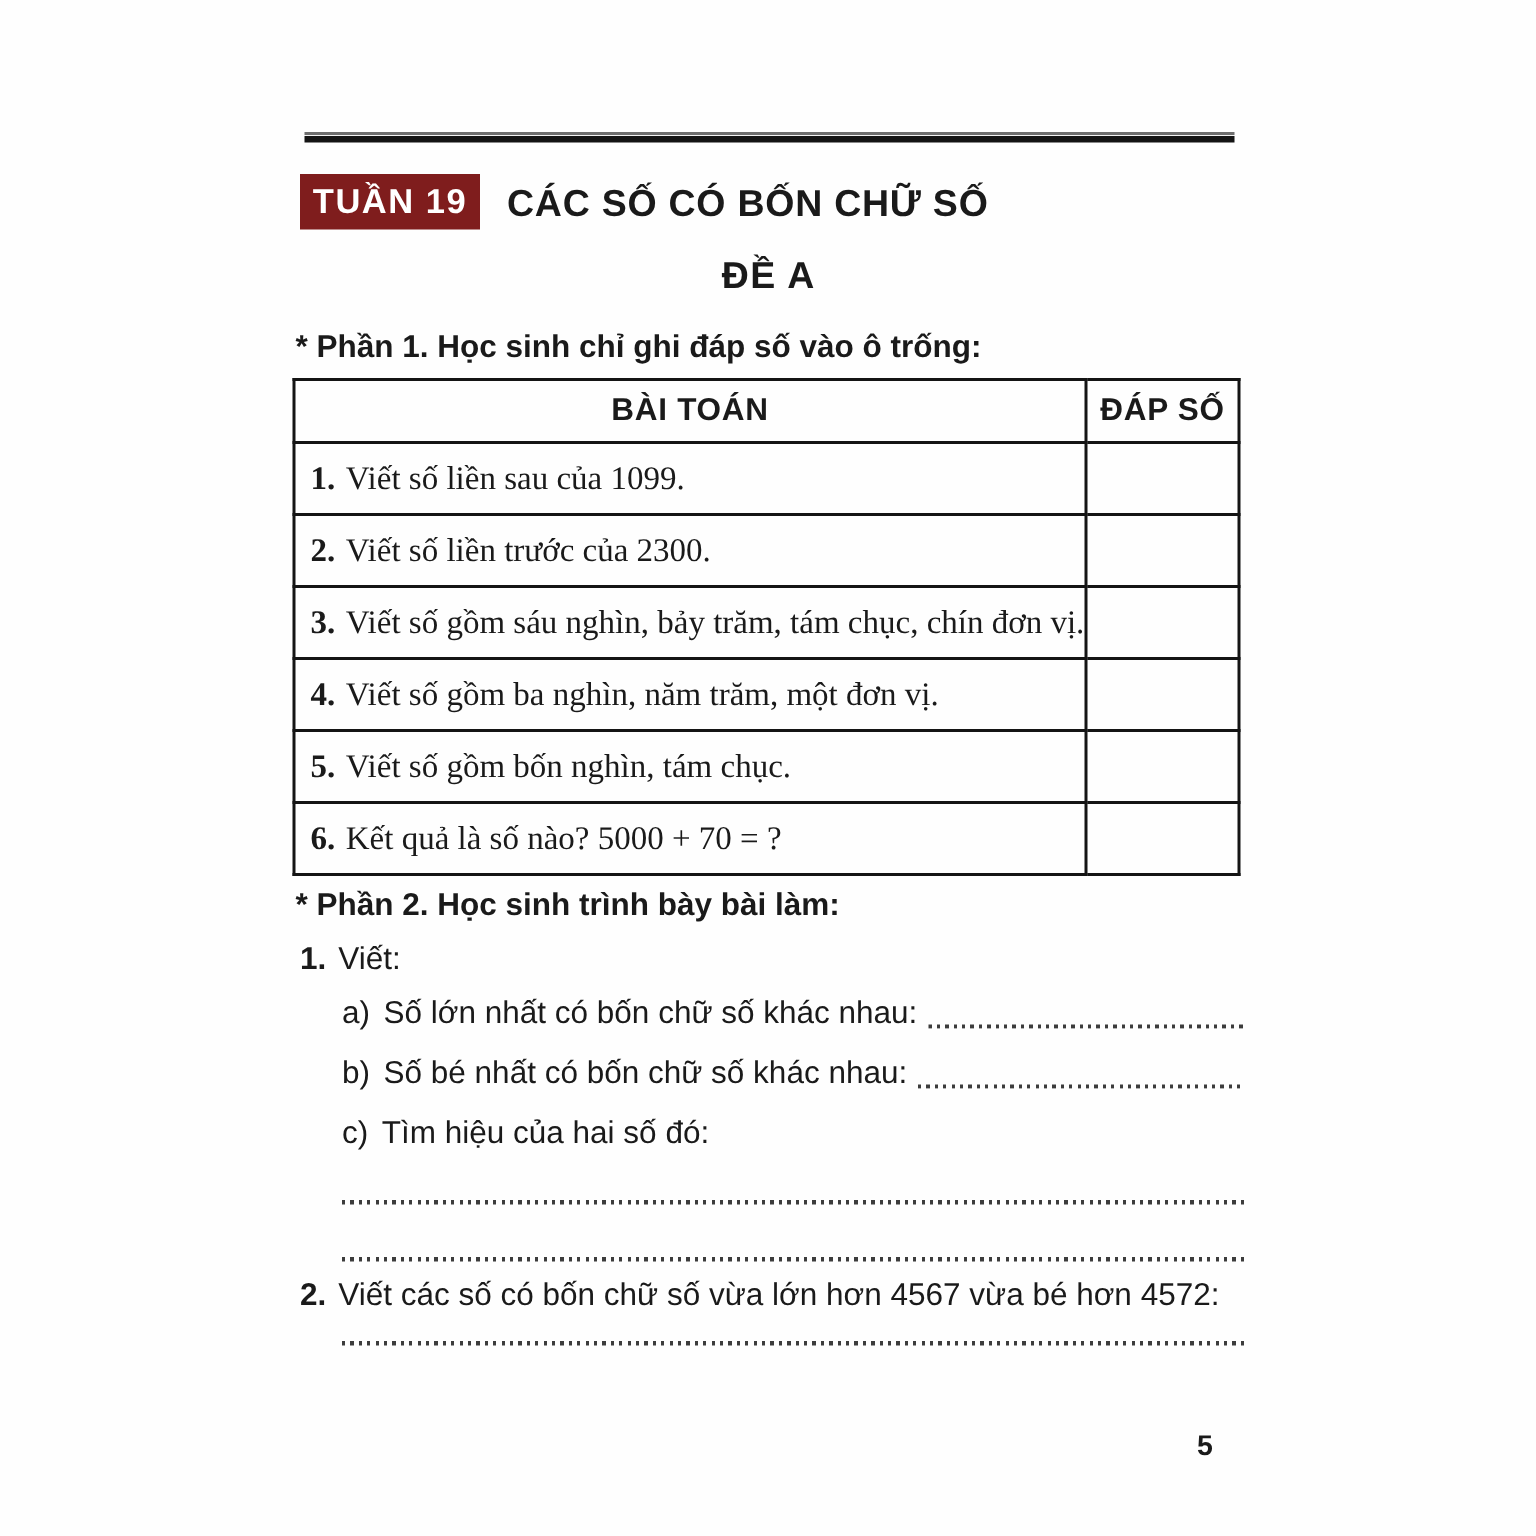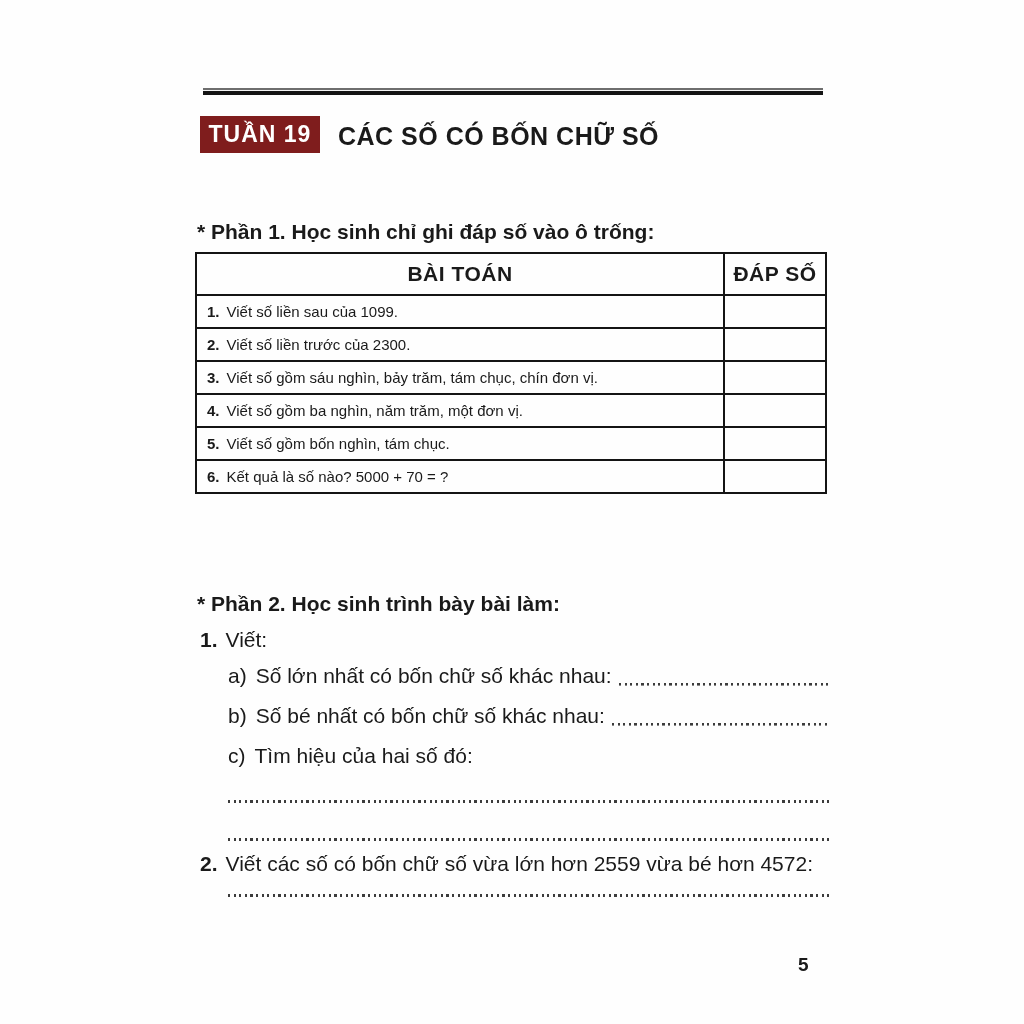--- a/index.html
+++ b/index.html
@@ -56,21 +56,21 @@
     position:absolute; left:195px; top:252px; width:630px;
     border-collapse:collapse; table-layout:fixed;
   }
   .answer-table col.c-problem { width:528px; }
   .answer-table col.c-answer  { width:102px; }
   .answer-table th, .answer-table td { border:2.5px solid #141414; }
   .answer-table th {
     height:42px; font-weight:700; font-size:21px; text-align:center;
     letter-spacing:0.5px;
   }
-  .answer-table td { height:33px; font-size:15px; }
+  .answer-table td { height:48px; font-size:22px;font-family:Liberation Serif, serif; }
   .answer-table td.q { padding-left:10px; }
   .qnum { font-weight:700; margin-right:7px; }
 
   
   .p-item { position:absolute; left:200px; display:flex; align-items:baseline; font-size:21px; white-space:nowrap; }
   .p-item .qnum { margin-right:8px; }
   .item-1 { top:628px; }
   .item-2 { top:852px; }
 
   .subitem {
@@ -103,20 +103,21 @@
 </style>
 </head>
 <body>
 
 <div class="page">
 
   <div class="part-rule"></div>
 
   <div class="week-badge">TUẦN 19</div>
   <div class="week-title">CÁC SỐ CÓ BỐN CHỮ SỐ</div>
+  <div class="exam-label">ĐỀ A</div>
 
   <div class="sec-heading sec1-heading">* Phần 1. Học sinh chỉ ghi đáp số vào ô trống:</div>
 
   <table class="answer-table">
     <colgroup>
         <col class="c-problem">
         <col class="c-answer">
       </colgroup>
     <tbody>
         <tr>
@@ -170,20 +171,20 @@
   <div class="subitem sub-c">
     <span class="sub-label">c)</span>
     <span>Tìm hiệu của hai số đó:</span>
   </div>
 
   <div class="dotline dotline-1"></div>
   <div class="dotline dotline-2"></div>
 
   <div class="p-item item-2">
     <span class="qnum">2.</span>
-    <span>Viết các số có bốn chữ số vừa lớn hơn 2559 vừa bé hơn 4572:</span>
+    <span>Viết các số có bốn chữ số vừa lớn hơn 4567 vừa bé hơn 4572:</span>
   </div>
 
   <div class="dotline dotline-3"></div>
 
   <div class="page-number">5</div>
 
 </div>
 
 </body></html>

